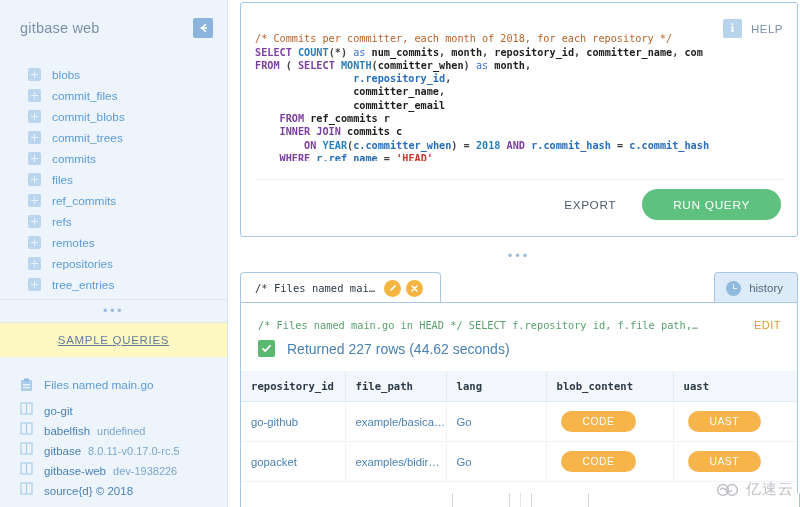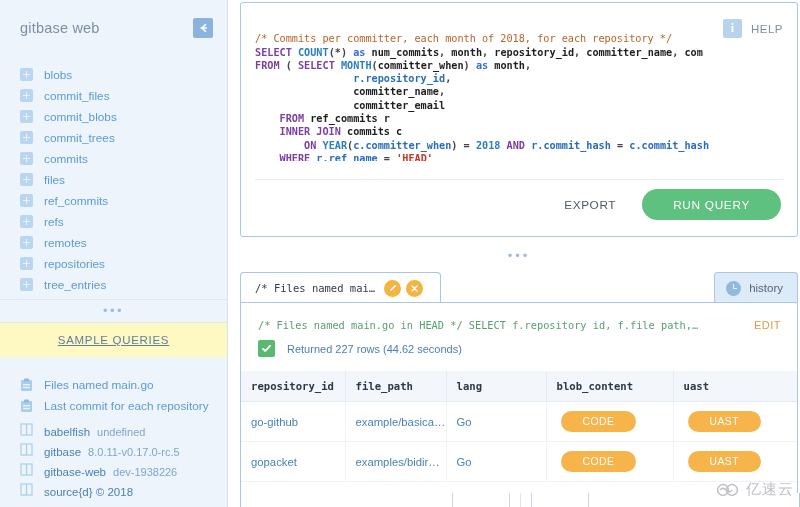--- a/index.html
+++ b/index.html
@@ -45,21 +45,21 @@
     background: #8ab4dd;
     border-radius: 2px;
     display: flex;
     align-items: center;
     justify-content: center;
     cursor: pointer;
   }
   .collapse-btn svg { display:block; }
 
   .sb-tables {
-    padding: 8px 0 4px 0;
+    padding: 8px 0 4px 8px;
     overflow: hidden;
   }
   .tbl-item {
     display: flex;
     align-items: center;
     height: 21px;
     padding-left: 20px;
     cursor: pointer;
   }
   .plus-ico {
@@ -134,21 +134,21 @@
     margin: 16px 14px 0 14px;
     height: 142px;
     overflow: hidden;
     font-family: "DejaVu Sans Mono", monospace;
     font-size: 10.2px;
     line-height: 13.3px;
     white-space: pre;
   }
   .code-area .ln { color: #3b3b3b; }
   .kw  { color: #7b3fa0; font-weight: bold; }
-  .kw2 { color: #3a6fd8; font-weight: bold; }
+  .kw2 { color: #3a6fd8; font-weight: normal; }
   .fn  { color: #2a7fbb; font-weight: bold; }
   .cm  { color: #b9632a; }
   .id  { color: #1f1f1f; font-weight: bold; }
   .idb { color: #2a6ebb; font-weight: bold; }
   .num { color: #2a7fbb; font-weight: bold; text-align: center; }
   .str { color: #c0392b; font-weight: bold; }
   .op  { color: #444; font-weight: bold; }
 
   .help-box {
     position: absolute;
@@ -320,21 +320,21 @@
     padding: 9px 0 0 17px;
   }
   .check-ico {
     width: 17px; height: 17px;
     background: #5ab870;
     border-radius: 2px;
     margin-right: 12px;
     display: flex; align-items: center; justify-content: center;
     flex: none;
   }
-  .status-txt { font-size: 11px; color: #4a82b4; }
+  .status-txt { font-size: 14px; color: #4a82b4; }
 
   table.res {
     width: 100%;
     border-collapse: collapse;
     margin-top: 14px;
     table-layout: fixed;
   }
   table.res th {
     background: #f3f7fb;
     text-align: left;
@@ -479,34 +479,33 @@
         <span>
           <svg class="clip-ico" width="13" height="14" viewBox="0 0 13 14" aria-hidden="true">
             <rect x="1" y="2" width="11" height="11" rx="1.2" fill="#a9cdea"></rect>
             <rect x="4" y="0.6" width="5" height="2.6" rx="0.8" fill="#8fb9dd"></rect>
             <rect x="3" y="6" width="7" height="1.4" fill="#eaf3fb"></rect>
             <rect x="3" y="8.8" width="7" height="1.4" fill="#eaf3fb"></rect>
           </svg>
         </span>
         <span class="sq-label">Files named main.go</span>
       </div>
-      <div class="sq-item">
+    </div>
+
+    <div class="sb-footer">
+      <div class="ver-item">
         <span>
-          <svg class="clip-ico" width="13" height="14" viewBox="0 0 13 14" aria-hidden="true">
-            <rect x="1" y="2" width="11" height="11" rx="1.2" fill="#a9cdea"></rect>
-            <rect x="4" y="0.6" width="5" height="2.6" rx="0.8" fill="#8fb9dd"></rect>
-            <rect x="3" y="6" width="7" height="1.4" fill="#eaf3fb"></rect>
-            <rect x="3" y="8.8" width="7" height="1.4" fill="#eaf3fb"></rect>
-          </svg>
-        </span>
-        <span class="sq-label">Last commit for each repository</span>
-      </div>
-    </div>
-
-    <div class="sb-footer">
+          <svg class="book-ico" width="13" height="13" viewBox="0 0 13 13" aria-hidden="true">
+            <rect x="1" y="1" width="11" height="11" fill="none" stroke="#a9cdea" stroke-width="1.2"></rect>
+            <line x1="6.5" y1="1" x2="6.5" y2="12" stroke="#a9cdea" stroke-width="1.2"></line>
+          </svg>
+        </span>
+        <span class="ver-name">go-git</span>
+        <span class="ver-val"></span>
+      </div>
       <div class="ver-item">
         <span>
           <svg class="book-ico" width="13" height="13" viewBox="0 0 13 13" aria-hidden="true">
             <rect x="1" y="1" width="11" height="11" fill="none" stroke="#a9cdea" stroke-width="1.2"></rect>
             <line x1="6.5" y1="1" x2="6.5" y2="12" stroke="#a9cdea" stroke-width="1.2"></line>
           </svg>
         </span>
         <span class="ver-name">babelfish</span>
         <span class="ver-val">undefined</span>
       </div>

